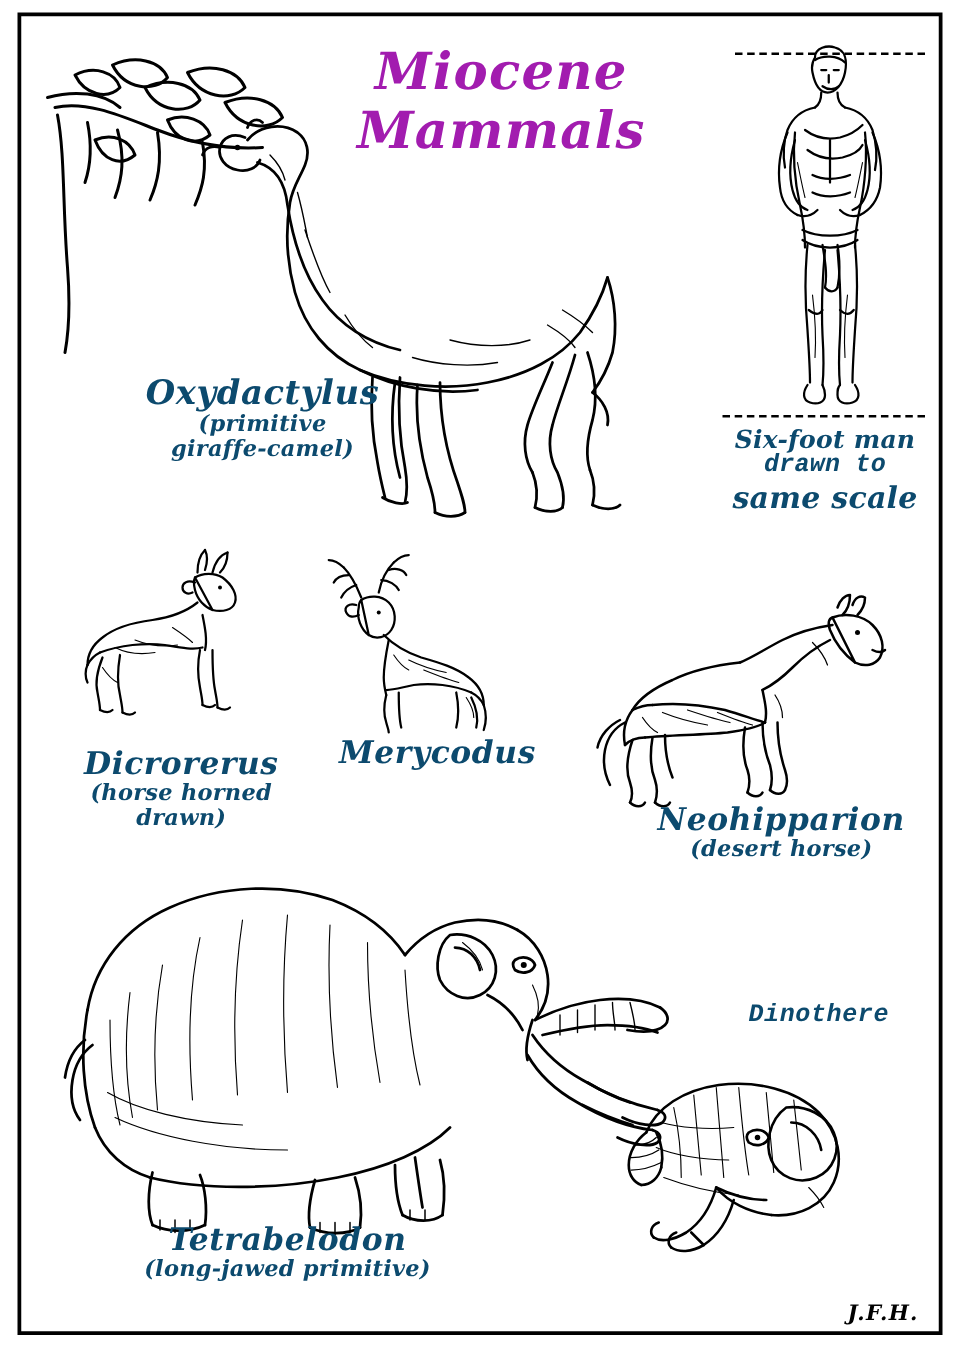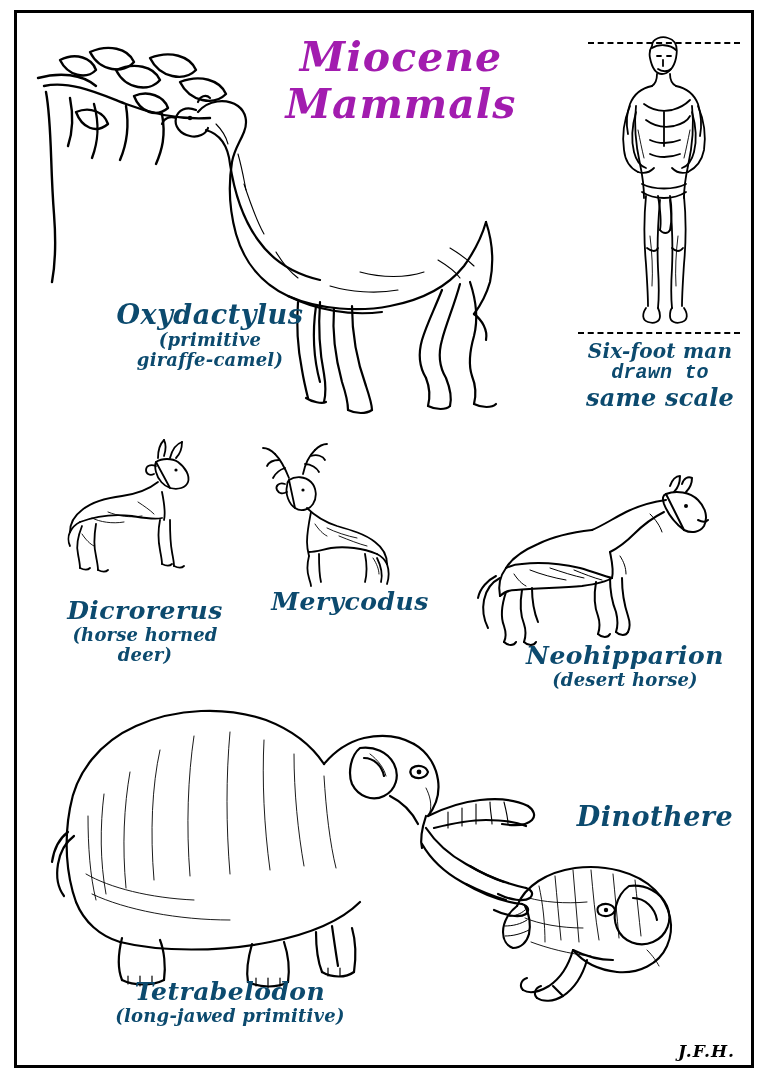--- a/index.html
+++ b/index.html
@@ -263,21 +263,21 @@
         <path d="M56 76 C 66 80, 78 82, 90 80"></path>
         <path d="M86 66 C 92 70, 98 74, 102 78"></path>
         <path d="M30 98 C 34 104, 38 108, 42 110"></path>
       </g>
     </svg>
   </div>
 
   <div class="label" style="left:30px; top:560px; width:230px;margin-top:37px;">
     <div class="genus" style="font-size:25px;">Dicrorerus</div>
     <div class="common">(horse horned</div>
-    <div class="common">deer)</div>
+    <div class="common">drawn)</div>
   </div>
 
   <div class="fig" style="left:255px; top:432px;">
     <svg width="160" height="155" viewBox="0 0 160 155" fill="none" stroke="#000" stroke-width="1.8" stroke-linecap="round" stroke-linejoin="round">
 
       <path d="M34 46 C 30 36, 26 28, 20 22"></path>
       <path d="M20 22 C 16 18, 12 16, 8 16"></path>
       <path d="M24 28 C 18 28, 14 30, 12 34"></path>
       <path d="M30 36 C 24 38, 20 42, 18 46"></path>
       <path d="M48 42 C 50 32, 54 24, 60 18"></path>
@@ -491,18 +491,18 @@
         <path d="M140 34 C 142 52, 144 72, 146 90"></path>
         <path d="M34 52 C 48 56, 70 58, 92 56"></path>
         <path d="M30 72 C 44 78, 66 82, 88 82"></path>
         <path d="M36 96 C 52 102, 74 108, 96 110"></path>
         <path d="M152 104 C 158 110, 162 116, 164 120"></path>
       </g>
     </svg>
   </div>
 
   <div class="label" style="left:560px; top:802px; width:190px;">
-    <div class="genus" style="font-size:27px;">Dinothere</div>
+    <div class="genus" style="font-size:20px;font-family:Liberation Mono, monospace;">Dinothere</div>
   </div>
 
   <div class="signature">J.F.H.</div>
 
 </div>
 
 </body></html>

